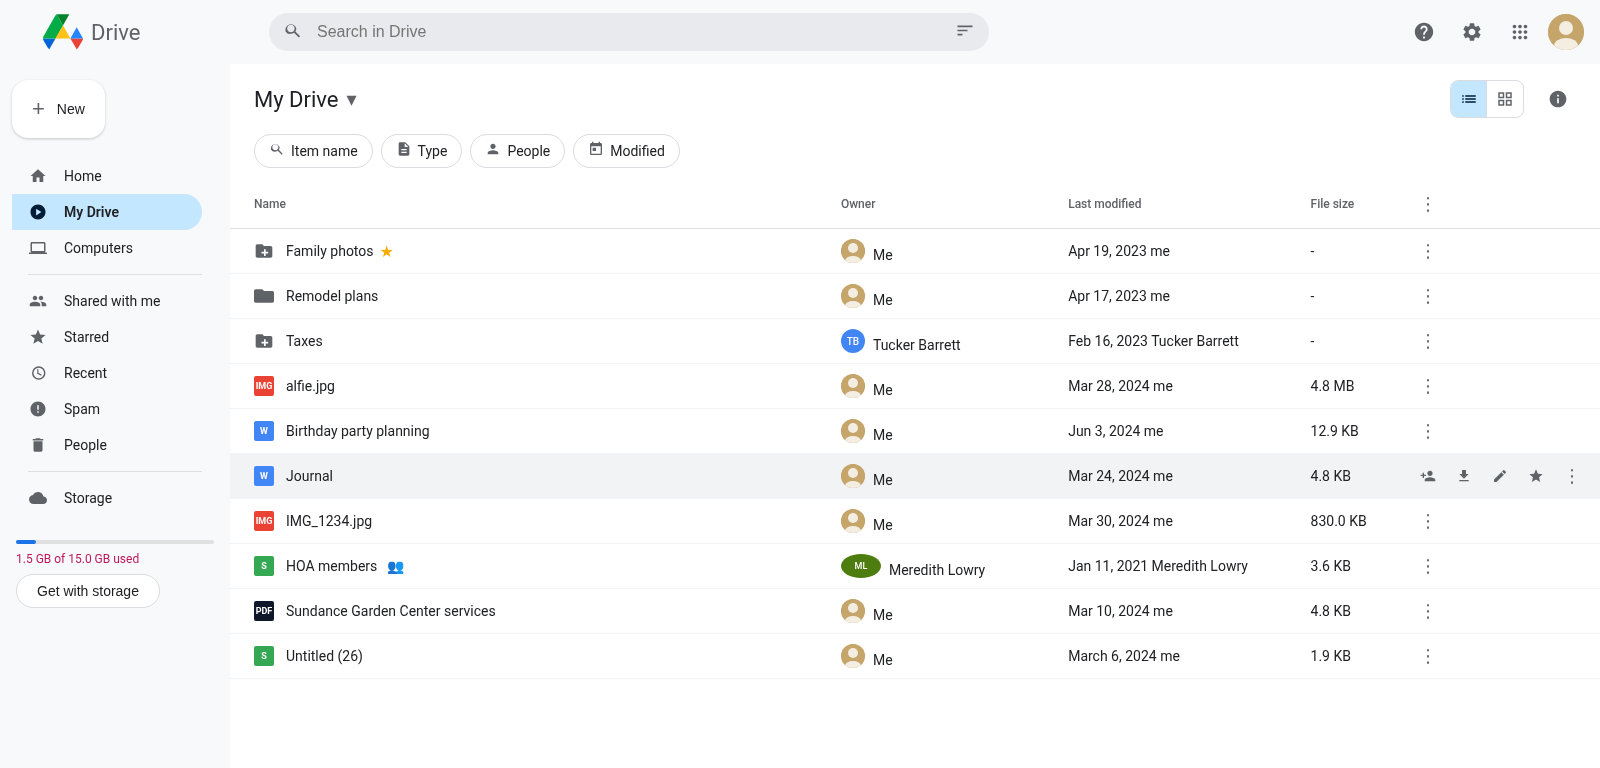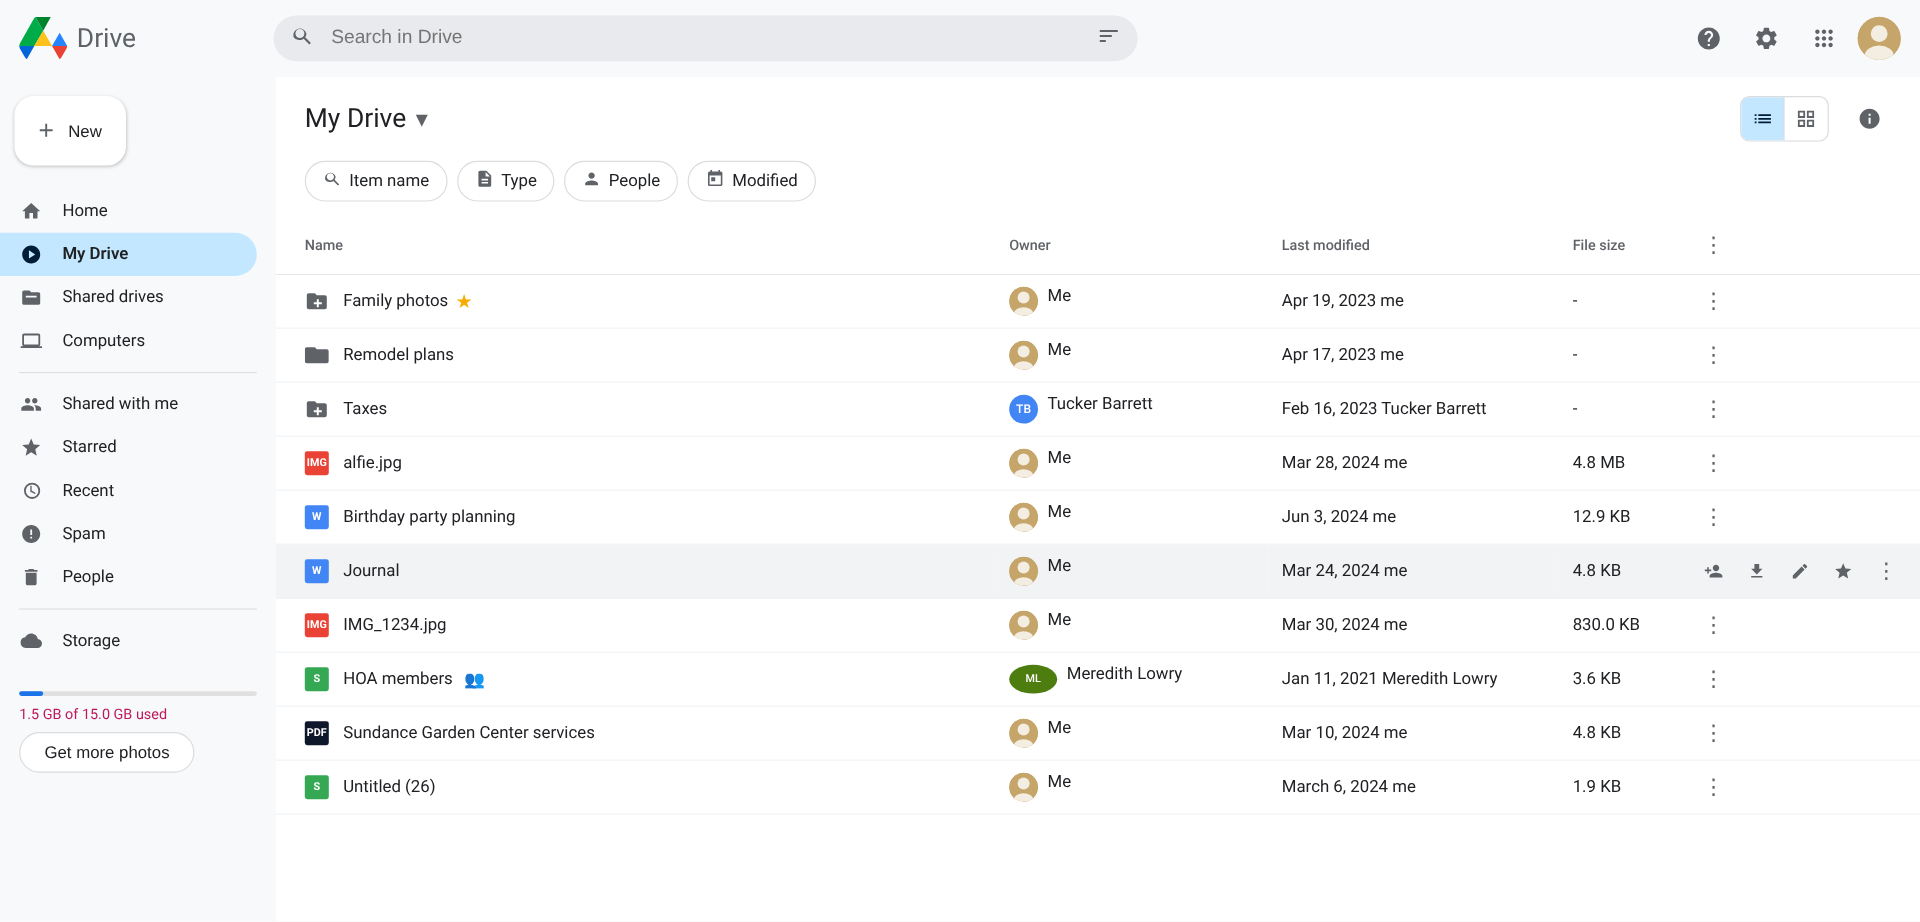--- a/index.html
+++ b/index.html
@@ -1,20 +1,20 @@
 <!DOCTYPE html>
 <html><head>
   <meta charset="utf-8">
   <style>
     * { box-sizing: border-box; margin: 0; padding: 0; }
     body { font-family: 'Google Sans', Roboto, Arial, sans-serif; background: #f8f9fa; color: #202124; font-size: 14px; }
 
     
     .app { display: flex; flex-direction: column; height: 768px; width: 1600px; overflow: hidden; }
-    .header { display: flex; align-items: center; padding: 8px 16px; background: #f8f9fa; height: 64px; gap: 4px; }
+    .header { display: flex; align-items: center; padding: 8px 16px; background: #f8f9fa; height: 64px; gap: 18px; margin-left: 27px; }
     .main { display: flex; flex: 1; overflow: hidden; }
     .sidebar { width: 230px; background: #f8f9fa; padding: 8px 0; overflow-y: auto; flex-shrink: 0; }
     .content { flex: 1; background: #fff; overflow-y: auto; padding: 0; }
 
     
     .logo { display: flex; align-items: center; gap: 8px; min-width: 200px; margin-right: 8px; }
     .logo-text { font-size: 22px; color: #5f6368; font-weight: 400; }
     .search-bar { flex: 1; max-width: 720px; position: relative; }
     .search-bar input { width: 100%; padding: 10px 48px 10px 48px; border: none; border-radius: 24px; background: #e8eaed; font-size: 16px; outline: none; color: #202124; }
     .search-icon-wrap { position: absolute; left: 14px; top: 50%; transform: translateY(-50%); color: #5f6368; }
@@ -23,21 +23,21 @@
     .icon-btn { width: 40px; height: 40px; border-radius: 50%; display: flex; align-items: center; justify-content: center; cursor: pointer; color: #5f6368; font-size: 20px; border: none; background: transparent; }
     .avatar { width: 36px; height: 36px; border-radius: 50%; background: #c5a56a; display: flex; align-items: center; justify-content: center; overflow: hidden; cursor: pointer; }
 
     
     .new-btn { display: flex; align-items: center; gap: 12px; margin: 8px 12px 16px 12px; padding: 16px 20px; background: #fff; border-radius: 16px; box-shadow: 0 1px 3px rgba(0,0,0,0.2); cursor: pointer; font-size: 14px; font-weight: 500; color: #202124; border: none; }
     .new-btn .plus { font-size: 22px; color: #5f6368; font-weight: 300; }
     .sidebar-item { display: flex; align-items: center; gap: 16px; padding: 8px 12px 8px 16px; border-radius: 0 24px 24px 0; cursor: pointer; font-size: 14px; color: #202124; margin-right: 16px; }
     .sidebar-item.active { background: #c2e7ff; font-weight: 600; }
     .sidebar-item .si-icon { width: 20px; height: 20px; display: flex; align-items: center; justify-content: center; color: #5f6368; font-size: 18px; }
     .sidebar-item.active .si-icon { color: #001d35; }
-    .sidebar-section { padding: 4px 0; }
+    .sidebar-section { padding: 4px 12px; }
     .sidebar-divider { height: 1px; background: #e0e0e0; margin: 8px 16px; }
     .storage-section { padding: 12px 16px; }
     .storage-bar-bg { height: 4px; background: #e0e0e0; border-radius: 2px; margin: 8px 0; }
     .storage-bar-fill { height: 4px; background: #1a73e8; border-radius: 2px; width: 10%; }
     .storage-text { font-size: 12px; color: #be185d; }
     .get-more-btn { display: block; margin: 8px 0; padding: 8px 20px; border: 1px solid #dadce0; border-radius: 20px; background: #fff; font-size: 14px; cursor: pointer; color: #202124; text-align: center; }
 
     
     .content-header { padding: 16px 24px 8px; display: flex; align-items: center; justify-content: space-between; }
     .drive-title { display: flex; align-items: center; gap: 8px; font-size: 22px; font-weight: 400; color: #202124; }
@@ -57,21 +57,21 @@
     
     .file-table { width: 100%; border-collapse: collapse; }
     .file-table th { font-size: 12px; color: #5f6368; font-weight: 500; padding: 8px 12px; text-align: left; border-bottom: 1px solid #e0e0e0; position: sticky; top: 0; background: #fff; }
     .file-table th:first-child { padding-left: 24px; }
     .file-table td { padding: 6px 12px; border-bottom: 1px solid #f1f3f4; }
     .file-table td:first-child { padding-left: 24px; }
     .file-table tr.hovered-row { background: #f1f3f4; }
     .file-row-name { display: flex; align-items: center; gap: 12px; }
     .file-icon { width: 20px; height: 20px; display: flex; align-items: flex-end; justify-content: center; flex-shrink: 0; }
     .file-name-text { font-size: 14px; color: #202124; display: flex; align-items: center; gap: 6px; }
-    .owner-cell { display: flex; align-items: flex-start; gap: 8px; font-size: 14px; color: #202124; }
+    .owner-cell { display: flex; align-items: flex-end; gap: 8px; font-size: 14px; color: #202124; }
     .modified-cell { font-size: 14px; color: #202124; }
     .filesize-cell { font-size: 14px; color: #202124; }
     .more-btn { width: 32px; height: 32px; border-radius: 50%; display: flex; align-items: center; justify-content: center; cursor: pointer; color: #5f6368; border: none; background: transparent; font-size: 18px; }
     .row-actions { display: flex; align-items: center; gap: 4px; }
     .row-action-btn { width: 32px; height: 32px; border-radius: 50%; display: flex; align-items: center; justify-content: center; cursor: pointer; color: #5f6368; border: none; background: transparent; font-size: 16px; }
     .th-more { width: 40px; }
 
     
     .info-icon-btn { width: 36px; height: 36px; border-radius: 50%; display: flex; align-items: center; justify-content: center; cursor: pointer; color: #5f6368; border: none; background: transparent; font-size: 20px; margin-left: 8px; }
   </style>
@@ -156,28 +156,20 @@
           <span class="si-icon">
             <svg width="18" height="18" viewBox="0 0 24 24" fill="currentColor">
                 <path d="M12 2C6.48 2 2 6.48 2 12s4.48 10 10 10 10-4.48 10-10S17.52 2 12 2zM9.5 16.5v-9l7 4.5-7 4.5z"></path>
               </svg>
           </span>
           <span>My Drive</span>
         </div>
         <div class="sidebar-item">
           <span class="si-icon">
             <svg width="18" height="18" viewBox="0 0 24 24" fill="currentColor">
-                <path d="M20 6h-8l-2-2H4c-1.1 0-2 .9-2 2v12c0 1.1.9 2 2 2h16c1.1 0 2-.9 2-2V8c0-1.1-.9-2-2-2zm-2 6H6v-2h12v2z"></path>
-              </svg>
-          </span>
-          <span>Shared drives</span>
-        </div>
-        <div class="sidebar-item">
-          <span class="si-icon">
-            <svg width="18" height="18" viewBox="0 0 24 24" fill="currentColor">
                 <path d="M20 18c1.1 0 2-.9 2-2V6c0-1.1-.9-2-2-2H4c-1.1 0-2 .9-2 2v10c0 1.1.9 2 2 2H0v2h24v-2h-4zM4 6h16v10H4V6z"></path>
               </svg>
           </span>
           <span>Computers</span>
         </div>
 
         <div class="sidebar-divider"></div>
 
         <div class="sidebar-item">
           <span class="si-icon">
@@ -230,21 +222,21 @@
           </span>
           <span>Storage</span>
         </div>
       </div>
 
       <div class="storage-section">
         <div class="storage-bar-bg">
           <div class="storage-bar-fill"></div>
         </div>
         <div class="storage-text">1.5 GB of 15.0 GB used</div>
-        <button class="get-more-btn">Get more photos</button>
+        <button class="get-more-btn">Get with storage</button>
       </div>
     </div>
 
     <div class="content">
       <div class="content-header">
         <div class="drive-title">
           <span>My Drive</span>
           <span class="dropdown-icon">▾</span>
         </div>
         <div class="view-controls-group">

